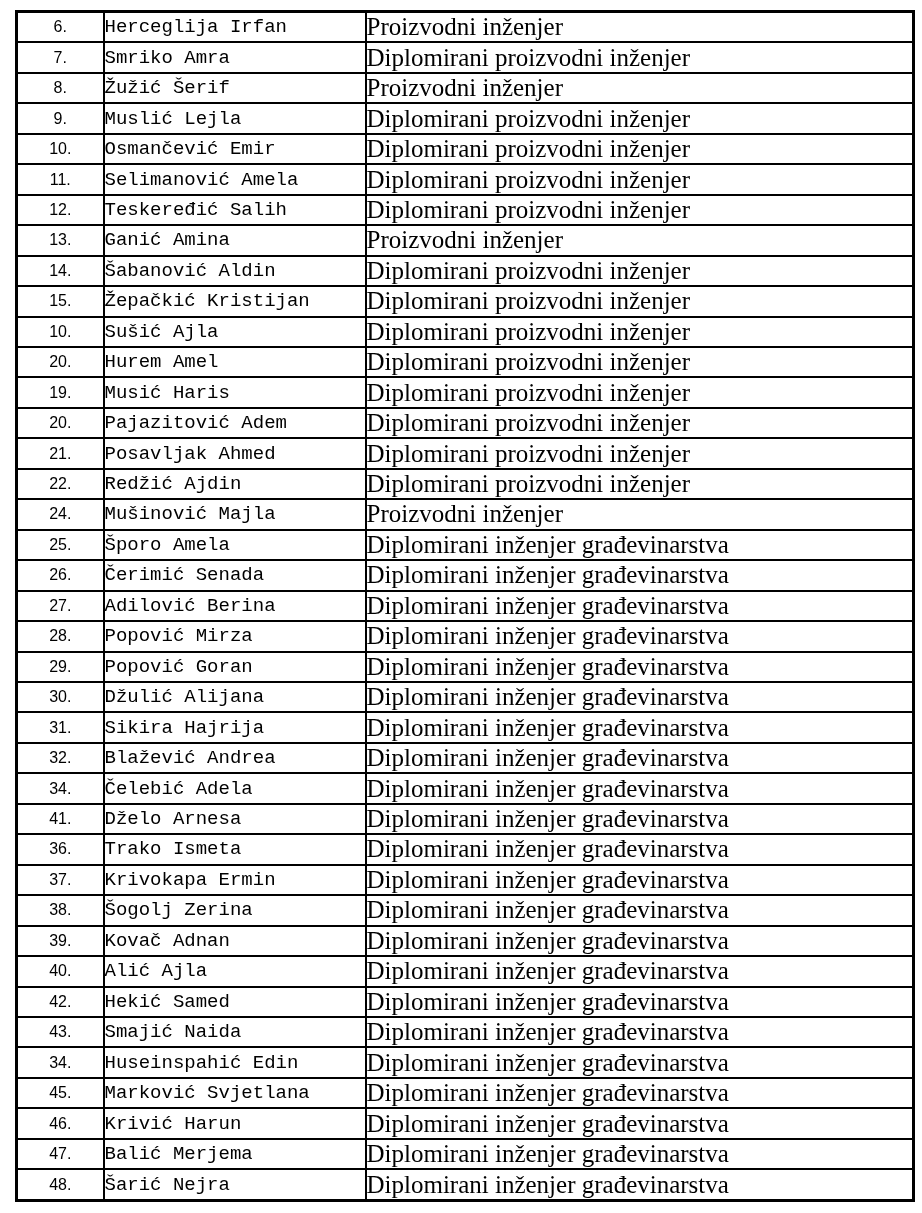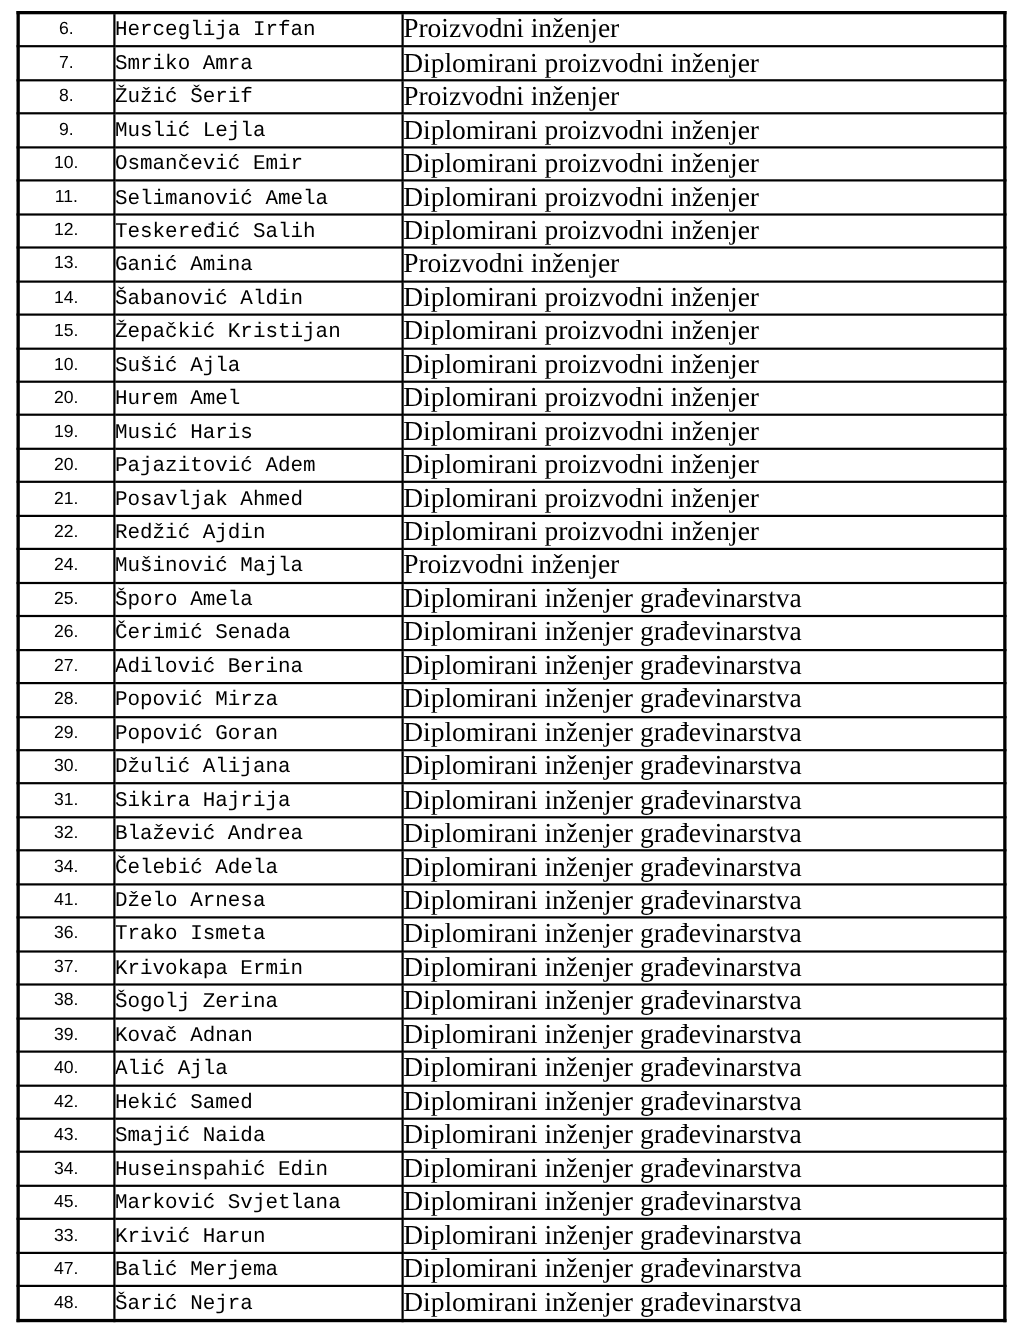--- a/index.html
+++ b/index.html
@@ -276,21 +276,21 @@
     <td class="title-cell">Diplomirani inženjer građevinarstva</td>
   </tr>
 
   <tr>
     <td class="num-cell">45.</td>
     <td class="name-cell">Marković Svjetlana</td>
     <td class="title-cell">Diplomirani inženjer građevinarstva</td>
   </tr>
 
   <tr>
-    <td class="num-cell">33.</td>
+    <td class="num-cell">46.</td>
     <td class="name-cell">Krivić Harun</td>
     <td class="title-cell">Diplomirani inženjer građevinarstva</td>
   </tr>
 
   <tr>
     <td class="num-cell">47.</td>
     <td class="name-cell">Balić Merjema</td>
     <td class="title-cell">Diplomirani inženjer građevinarstva</td>
   </tr>
 

